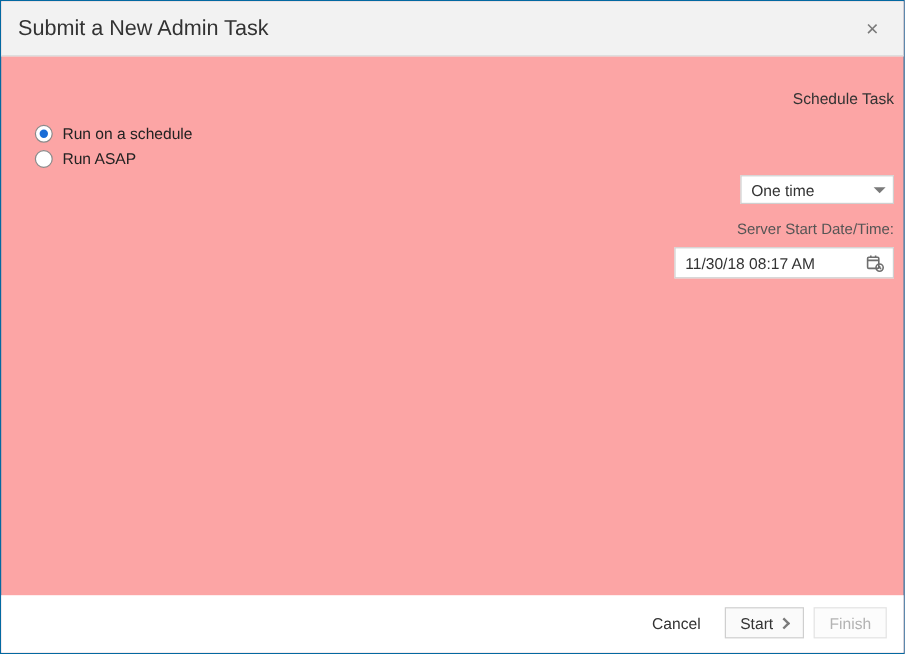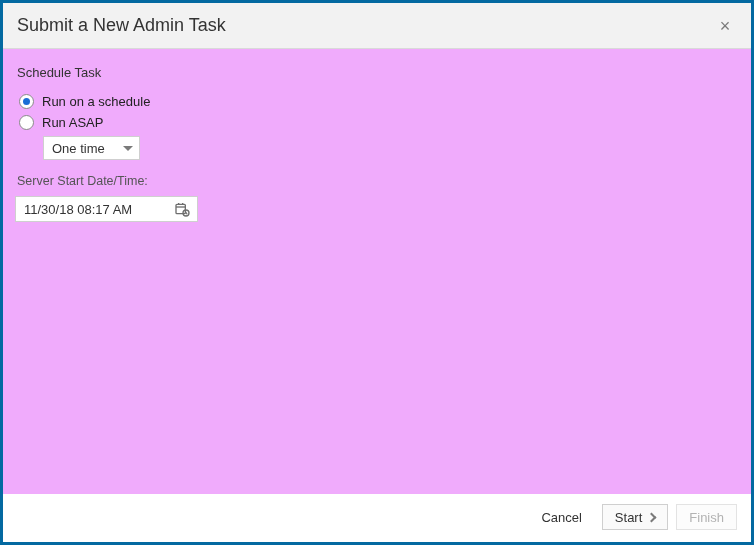--- a/index.html
+++ b/index.html
@@ -7,22 +7,23 @@
     margin: 0; padding: 0;
     width: 754px; height: 545px;
     font-family: "Segoe UI", Arial, sans-serif;
     font-size: 13px;
     color: #333;
     background: #fff;
   }
   .dialog {
     width: 754px; height: 545px;
     display: flex; flex-direction: column;
-    border: 3px solid #0369a1;
-    background: #f0abfc;
+    border: 1px solid #0369a1;
+    background: #fca5a5;
+    gap: 12px;
   }
   .dialog-header {
     flex: 0 0 auto;
     display: flex; align-items: center; justify-content: space-between;
     height: 46px;
     padding: 0 14px;
     background: #f2f2f2;
     border-bottom: 1px solid #d9d9d9;
   }
   .dialog-title {
@@ -33,23 +34,24 @@
   .close-btn {
     width: 24px; height: 24px;
     display: flex; align-items: center; justify-content: center;
     color: #7a7a7a;
     cursor: pointer;
     font-size: 18px;
     line-height: 1;
   }
   .dialog-body {
     flex: 1 1 auto;
-    padding: 12px 8px 10px 12px;
+    padding: 12px 8px 10px 24px;
     overflow: auto;
     position: relative;
+    text-align: right;
   }
   .section-label {
     font-size: 13px;
     color: #333;
     margin: 4px 0 14px 2px;
   }
   .radio-row {
     display: flex; align-items: center;
     gap: 8px;
     margin: 6px 0 6px 4px;
@@ -73,21 +75,21 @@
   }
   .radio-label {
     font-size: 13px;
     color: #222;
   }
   .select-wrap {
     margin: 6px 0 12px 28px;
   }
   .select {
     display: inline-flex; align-items: center; justify-content: space-between;
-    width: 97px; height: 24px;
+    width: 128px; height: 24px;
     border: 1px solid #cfcfcf;
     background: #fff;
     padding: 0 6px 0 8px;
     cursor: pointer;
     color: #333;
     font-size: 13px;
   }
   .chevron-down {
     width: 0; height: 0;
     border-left: 5px solid transparent;

